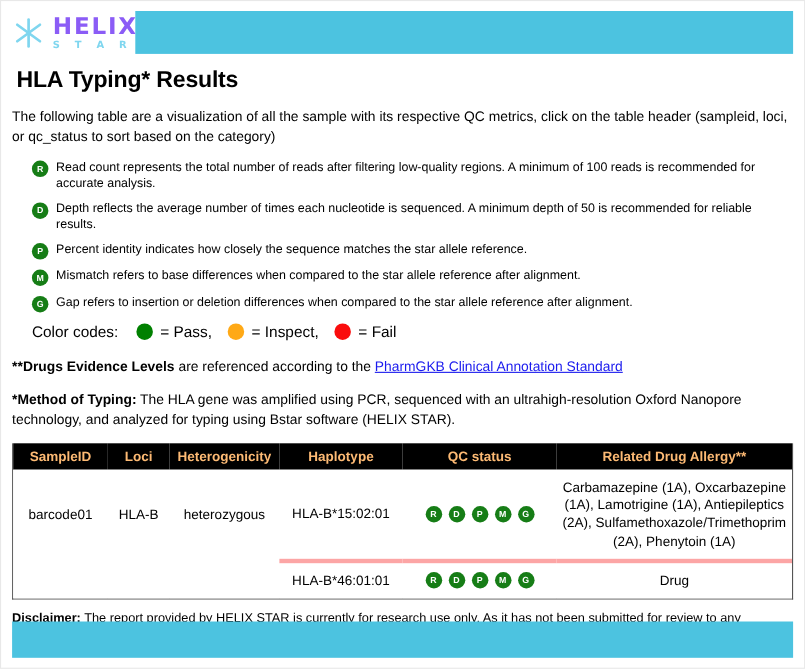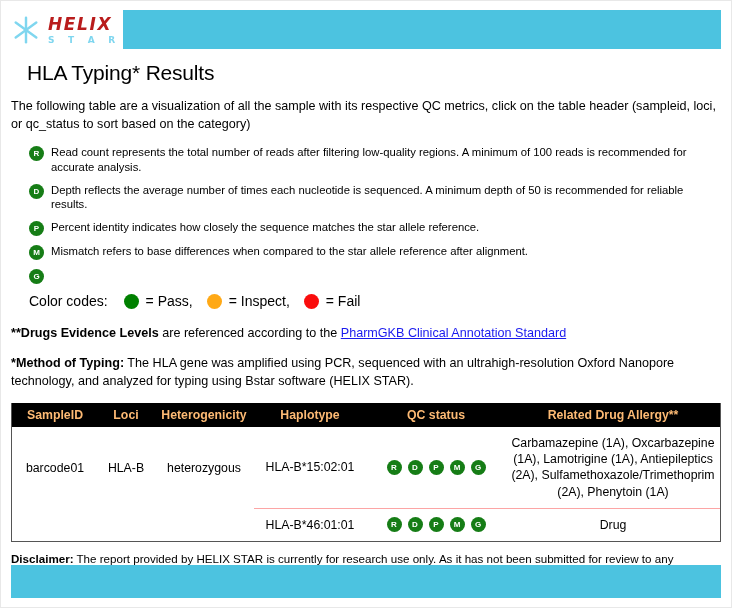--- a/index.html
+++ b/index.html
@@ -47,25 +47,24 @@
     display: block;
   }
   .logo-text {
     display: flex;
     flex-direction: column;
     line-height: 1;
     padding-top: 1px;
   }
   .logo-primary {
     font-family: "DejaVu Sans", sans-serif;
-    font-size: 17px;
+    font-size: 21px;
     font-weight: 700;
     letter-spacing: 1.6px;
-    color: #b91c1c;
-    font-style: italic;
+    color: #8b5cf6;
   }
   .logo-secondary {
     font-family: "DejaVu Sans", sans-serif;
     font-size: 9px;
     font-weight: 700;
     letter-spacing: 5.2px;
     color: #7fd6ef;
     margin-top: 3px;
   }
   .header-band {
@@ -74,22 +73,22 @@
     height: 39px;
     align-self: flex-start;
   }
 
   
   .content {
     padding: 0 10px;
   }
   h1.title {
     font-size: 21px;
-    font-weight: 400;
-    margin: 12px 0 13px 16px;
+    font-weight: 700;
+    margin: 12px 0 13px 4px;
     letter-spacing: -0.2px;
   }
   p.intro {
     font-size: 12.6px;
     line-height: 1.42;
     margin: 0 0 11px 0;
   }
 
   
   .legend {
@@ -171,21 +170,21 @@
     white-space: nowrap;
   }
   table.results tbody td {
     font-size: 12.3px;
     vertical-align: middle;
     padding: 8px 4px;
     text-align: center;
     background: #ffffff;
   }
   table.results tbody tr.sub-row td.divided {
-    border-top: 1px solid #fca5a5;
+    border-top: 4px solid #fca5a5;
   }
   td.allergy {
     text-align: left;
     padding-left: 10px;
     padding-right: 8px;
     line-height: 1.32;
   }
   .qc-badges {
     display: flex;
     justify-content: center;
@@ -255,20 +254,21 @@
       <div class="legend-item">
         <span class="badge">P</span>
         <span class="legend-text">Percent identity indicates how closely the sequence matches the star allele reference.</span>
       </div>
       <div class="legend-item">
         <span class="badge">M</span>
         <span class="legend-text">Mismatch refers to base differences when compared to the star allele reference after alignment.</span>
       </div>
       <div class="legend-item">
         <span class="badge">G</span>
+        <span class="legend-text">Gap refers to insertion or deletion differences when compared to the star allele reference after alignment.</span>
       </div>
     </div>
 
     <div class="color-codes">
       <span class="cc-label">Color codes:</span>
       <span class="cc-entry">
         <span class="cc-dot" id="dot-pass" style="background: rgb(0, 128, 0);"></span>
         <span>= Pass</span>
           <span>,</span>
       </span>

